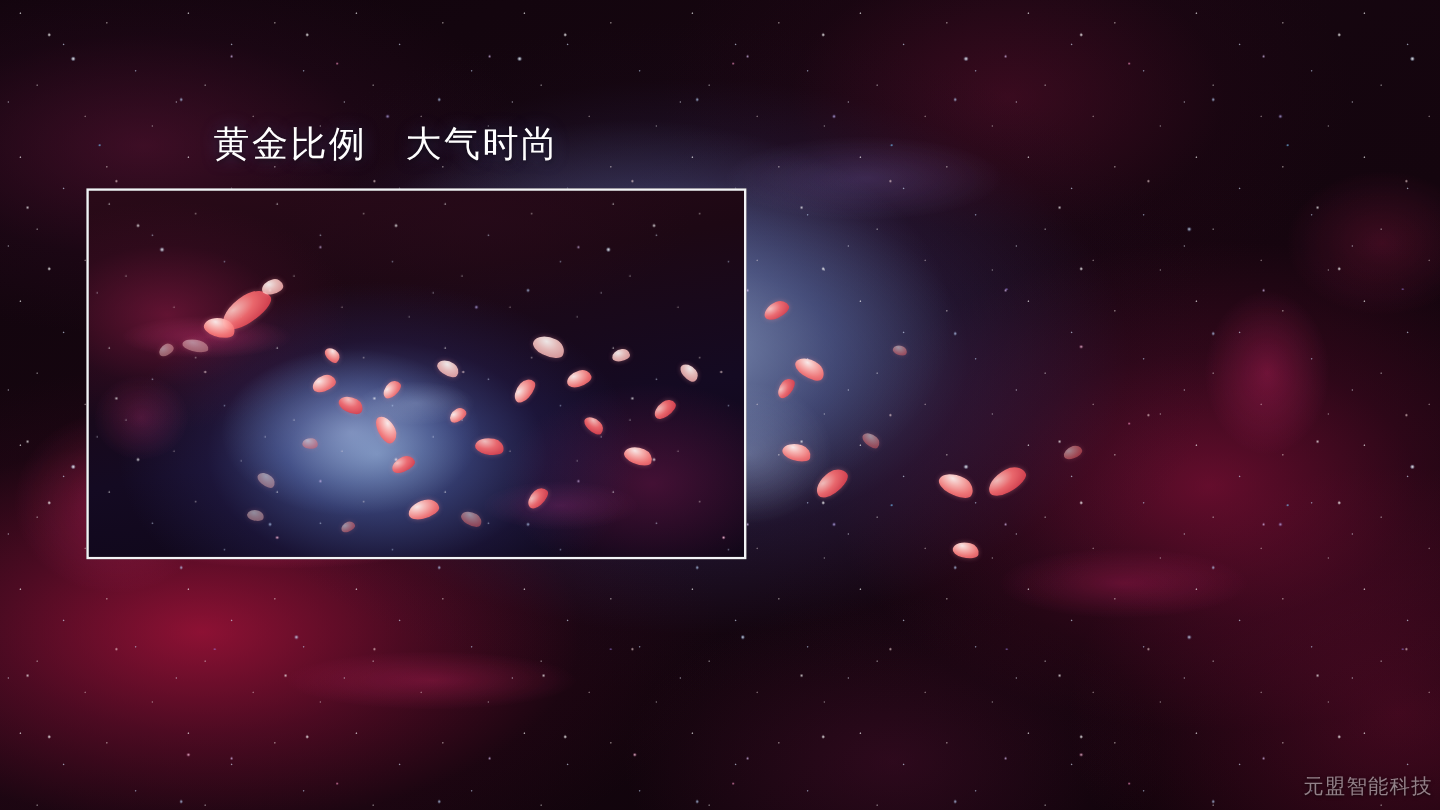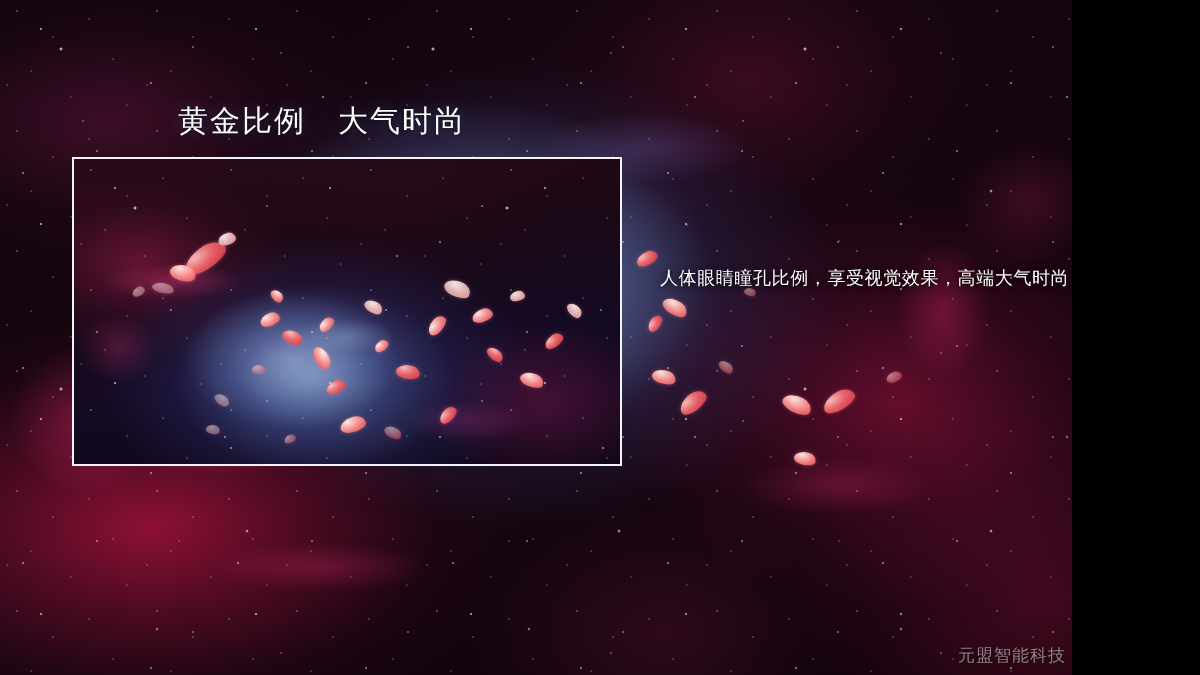--- a/index.html
+++ b/index.html
@@ -7,21 +7,21 @@
     margin: 0;
     padding: 0;
     background: #000;
   }
   body {
     font-family: "DejaVu Sans", "Liberation Sans", sans-serif;
   }
 
   .slide {
     position: relative;
-    width: 1072px;
+    width: 1200px;
     height: 675px;
     overflow: hidden;
     background: #0a0308;
   }
 
   
   .space-base {
     position: absolute;
     inset: 0;
     background:
@@ -298,18 +298,17 @@
         <div class="petal pale" style="left: 492px; top: 146px; width: 17px; height: 11px; transform: rotate(50deg);"></div>
         <div class="petal" style="left: 266px; top: 258px; width: 26px; height: 15px; transform: rotate(-14deg);"></div>
         <div class="petal faint" style="left: 310px; top: 268px; width: 18px; height: 11px; transform: rotate(30deg);"></div>
         <div class="petal deep" style="left: 364px; top: 250px; width: 20px; height: 12px; transform: rotate(-42deg);"></div>
         <div class="petal pale faint" style="left: 132px; top: 266px; width: 14px; height: 9px; transform: rotate(16deg);"></div>
         <div class="petal faint" style="left: 210px; top: 276px; width: 12px; height: 8px; transform: rotate(-20deg);"></div>
       </div>
   </div>
 
   <div class="body-text">
-    <div class="body-line">人体眼睛瞳孔比例，享受视觉效果，高端大气时尚</div>
   </div>
 
   <div class="watermark">元盟智能科技</div>
 
 </div>
 
 </body></html>

